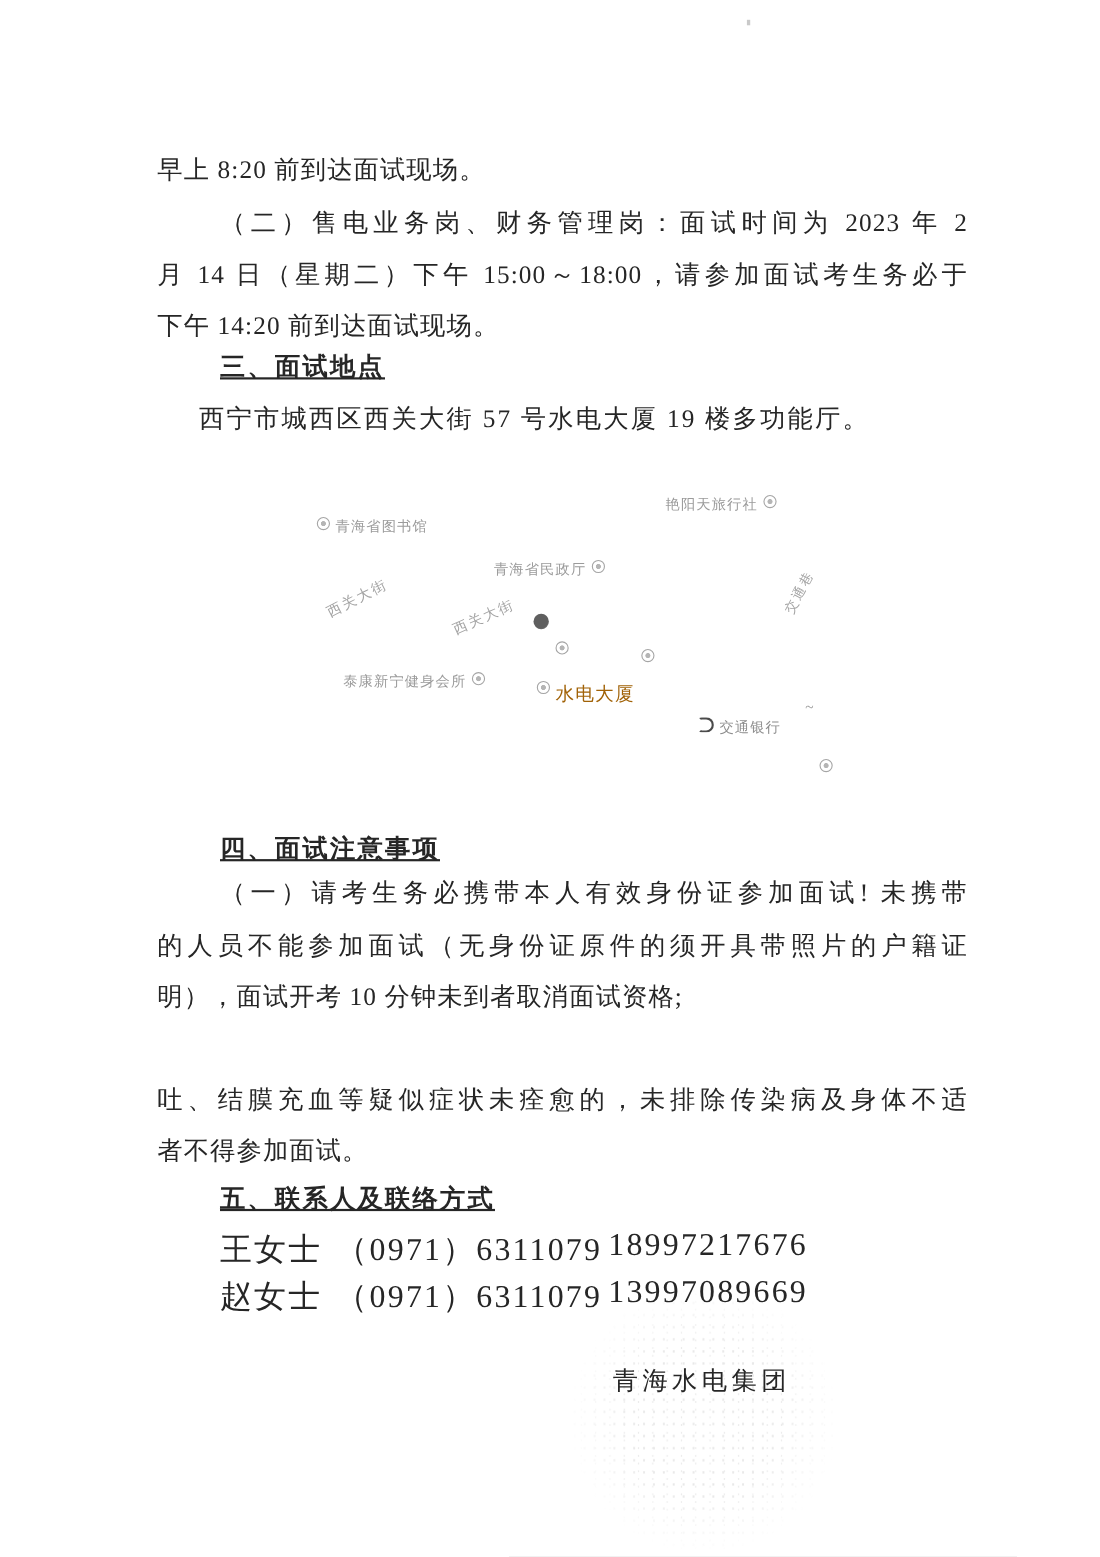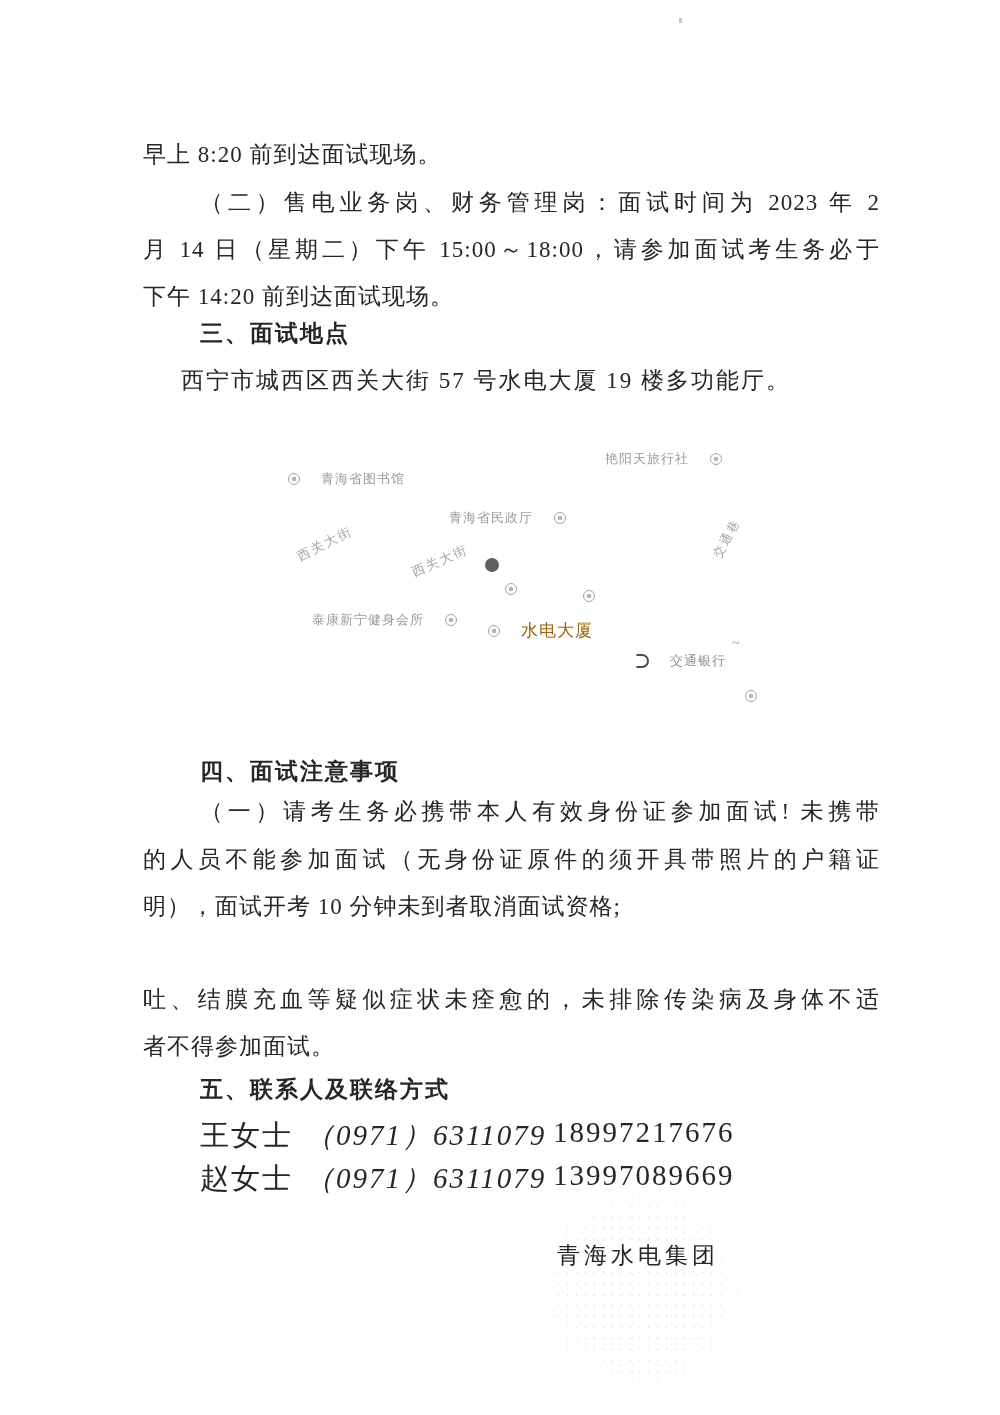--- a/index.html
+++ b/index.html
@@ -27,39 +27,40 @@
     text-align: justify;
     text-align-last: justify;
   }
   .indent { text-indent: 57px; }
   .heading {
     position: absolute;
     left: 200px;
     font-size: 23px;
     font-weight: 700;
     letter-spacing: 2px;
+    text-decoration: underline;
   }
   .contact-row { position: absolute; left: 0; width: 833px; height: 30px; font-size: 29px; }
   .contact-row .c-name   { position: absolute; left: 200px; letter-spacing: 2px; }
-  .contact-row .c-phone  { position: absolute; left: 305px; letter-spacing: 2px; font-style: italic; }
+  .contact-row .c-phone  { position: absolute; left: 305px; letter-spacing: 2px; }
   .contact-row .c-mobile { position: absolute; left: 553px; letter-spacing: 2px; }
   .sig-org  { position: absolute; left: 557px; top: 1240px; font-size: 23px; letter-spacing: 4px; }
   .sig-date { position: absolute; left: 540px; top: 1295px; font-size: 23px; letter-spacing: 2px; }
 
   
   .map { position: absolute; left: 270px; top: 440px; width: 510px; height: 275px; }
   .map-label {
     position: absolute;
     font-size: 13px;
     color: #9b9b9b;
     white-space: nowrap;
     letter-spacing: 1px;
     display: flex;
-    align-items: center;
-    gap: 21px;
+    align-items: flex-start;
+    gap: 5px;
   }
   .poi-circle {
     display: inline-block;
     width: 12px; height: 12px;
     border: 1px solid #a5a5a5;
     border-radius: 50%;
     box-sizing: border-box;
     background: radial-gradient(circle at 50% 50%, #b5b5b5 2px, transparent 2.6px);
     flex: 0 0 auto;
   }

